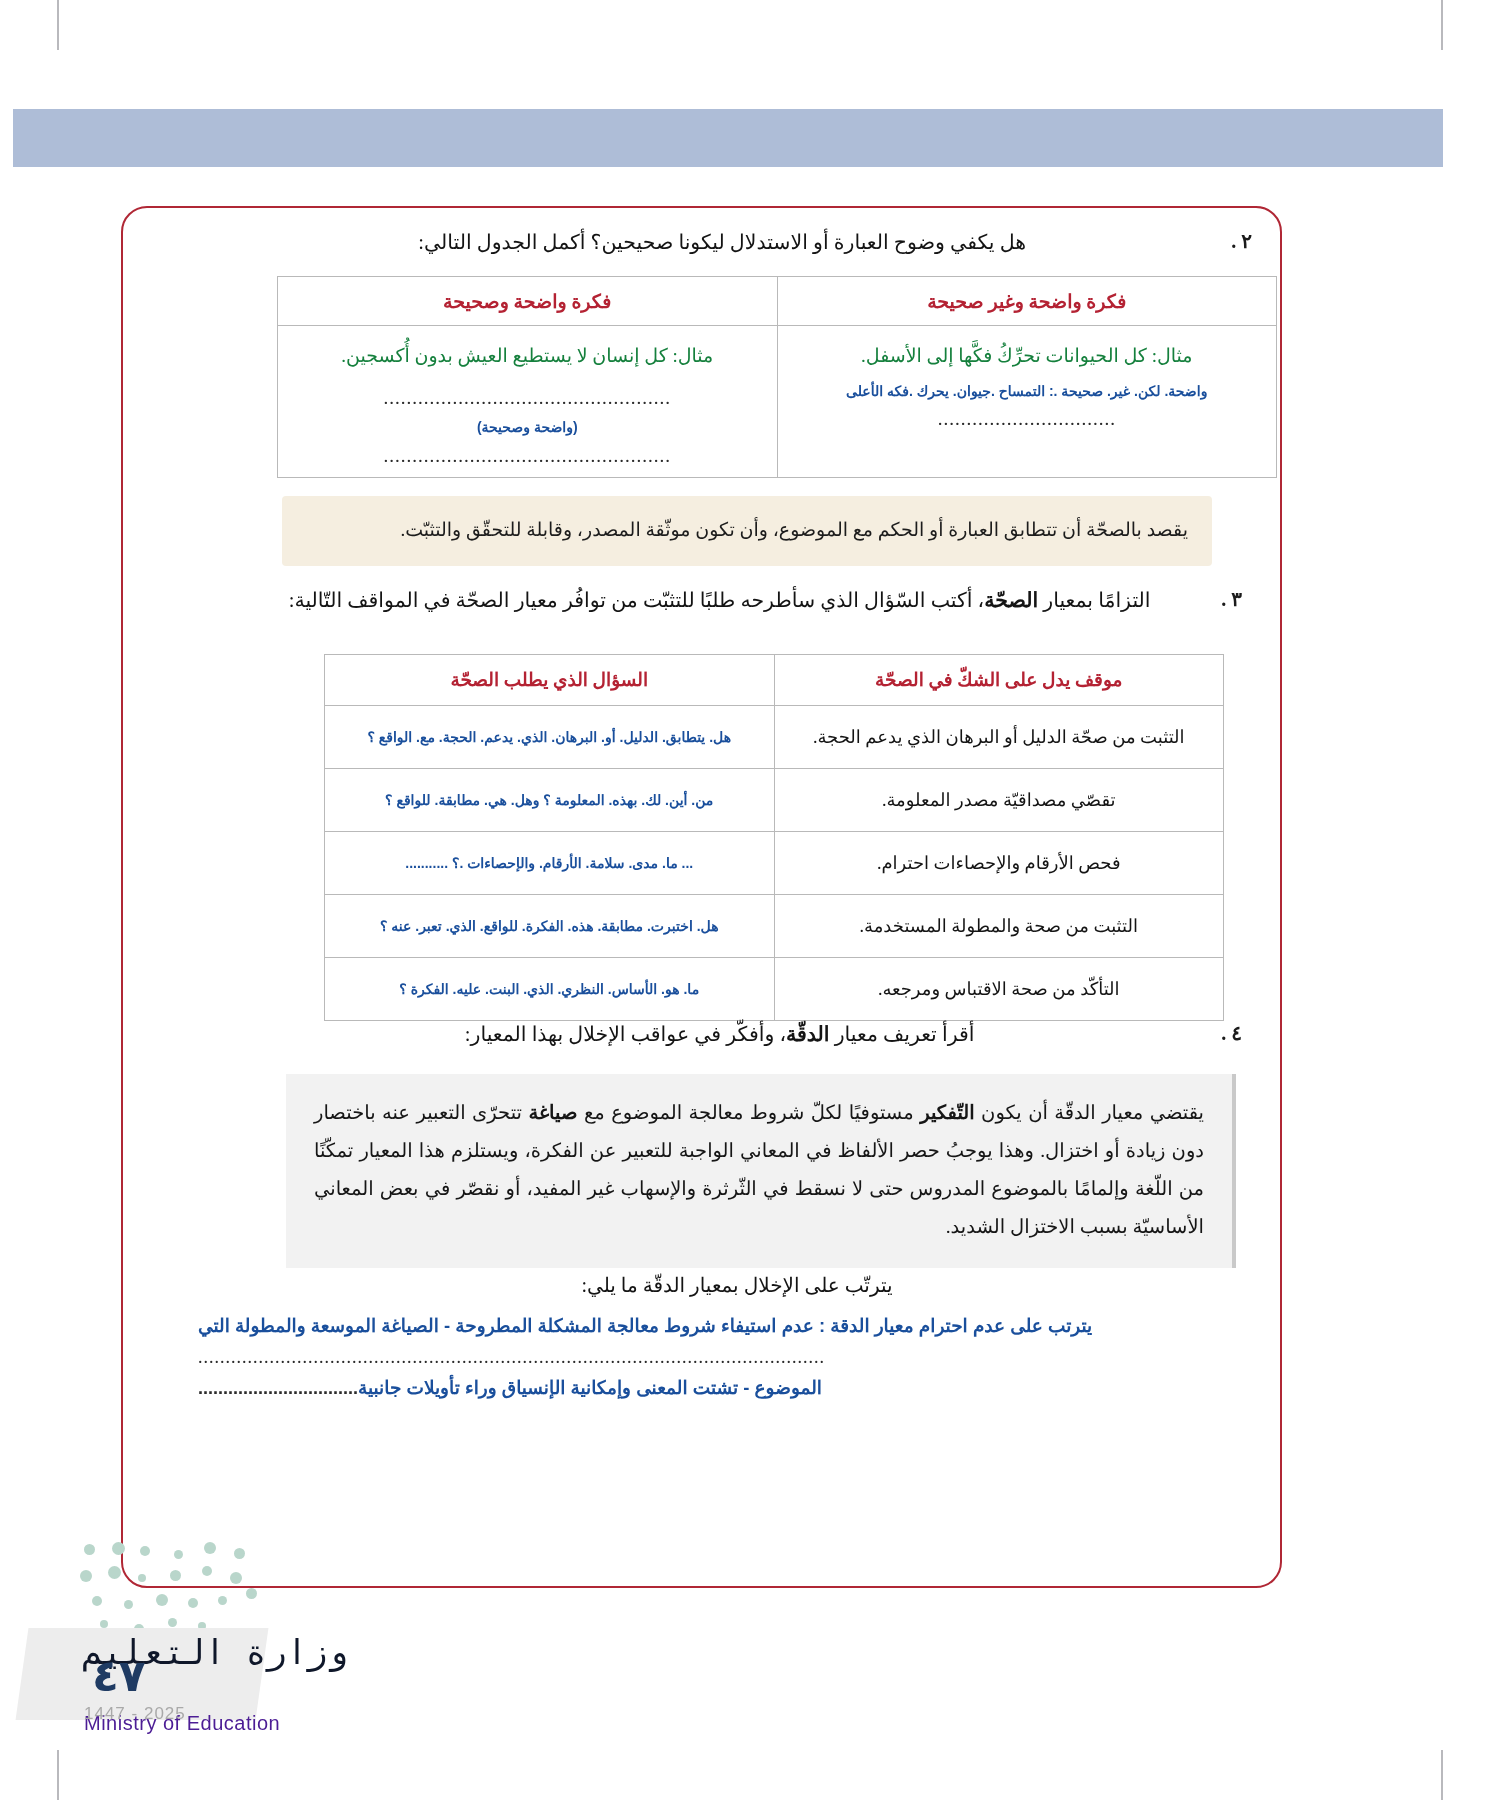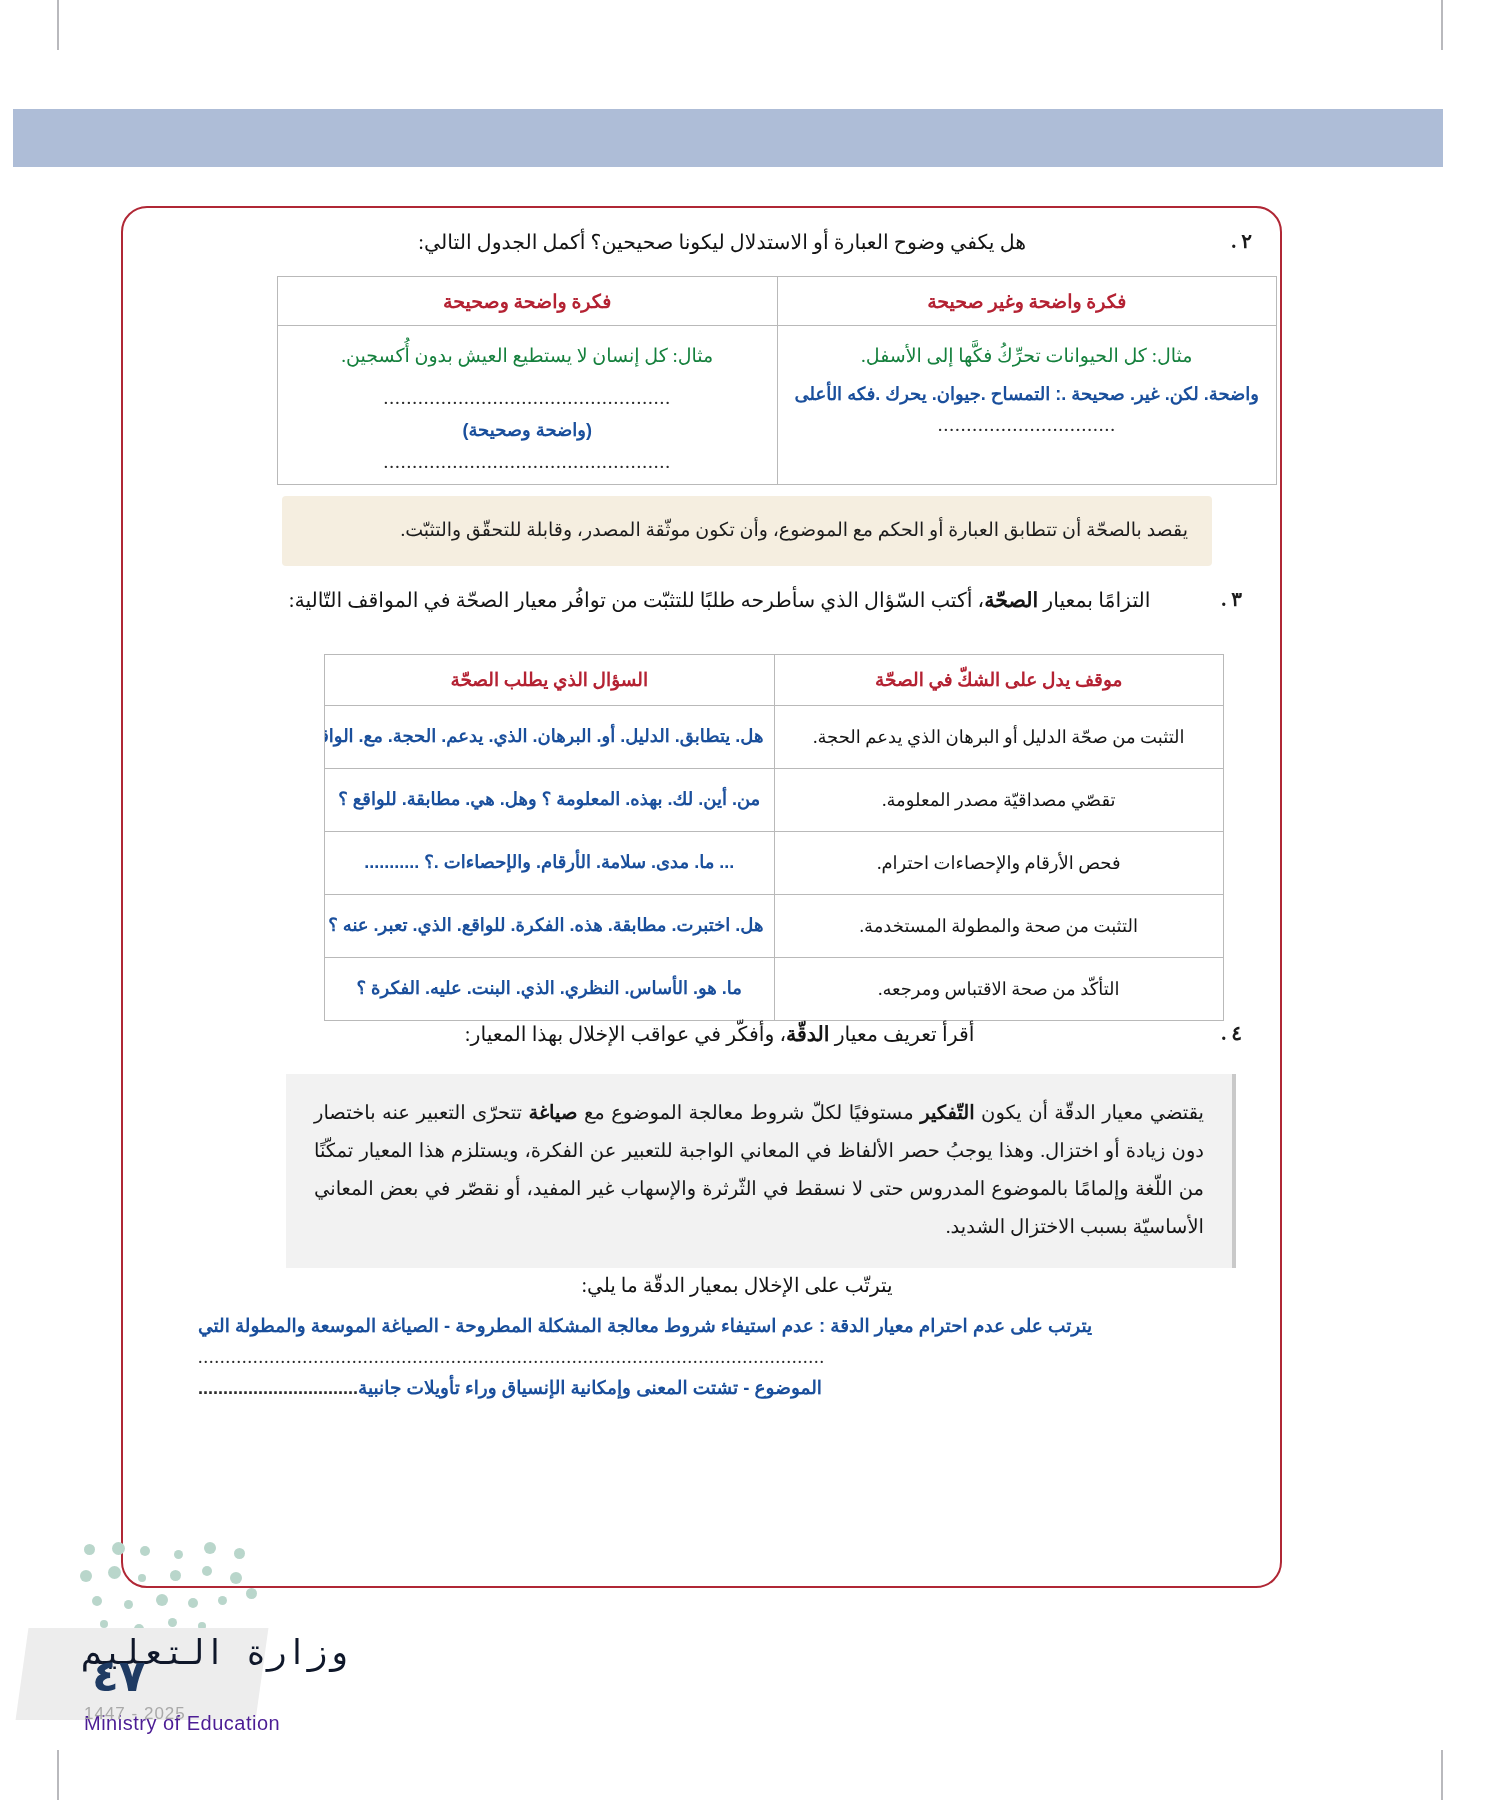--- a/index.html
+++ b/index.html
@@ -144,21 +144,21 @@
     line-height: 1.6;
     white-space: nowrap;
     overflow: hidden;
   }
 
   
   .ink {
     color: #1a4f9c;
     font-weight: bold;
     font-family: "Liberation Sans", sans-serif;
-    font-size: 18px;
+    font-size: 14px;
     letter-spacing: -0.2px;
   }
 
   
   #note-box {
     position: absolute;
     right: 70px;
     top: 290px;
     width: 930px;
     background: #f5eee0;

